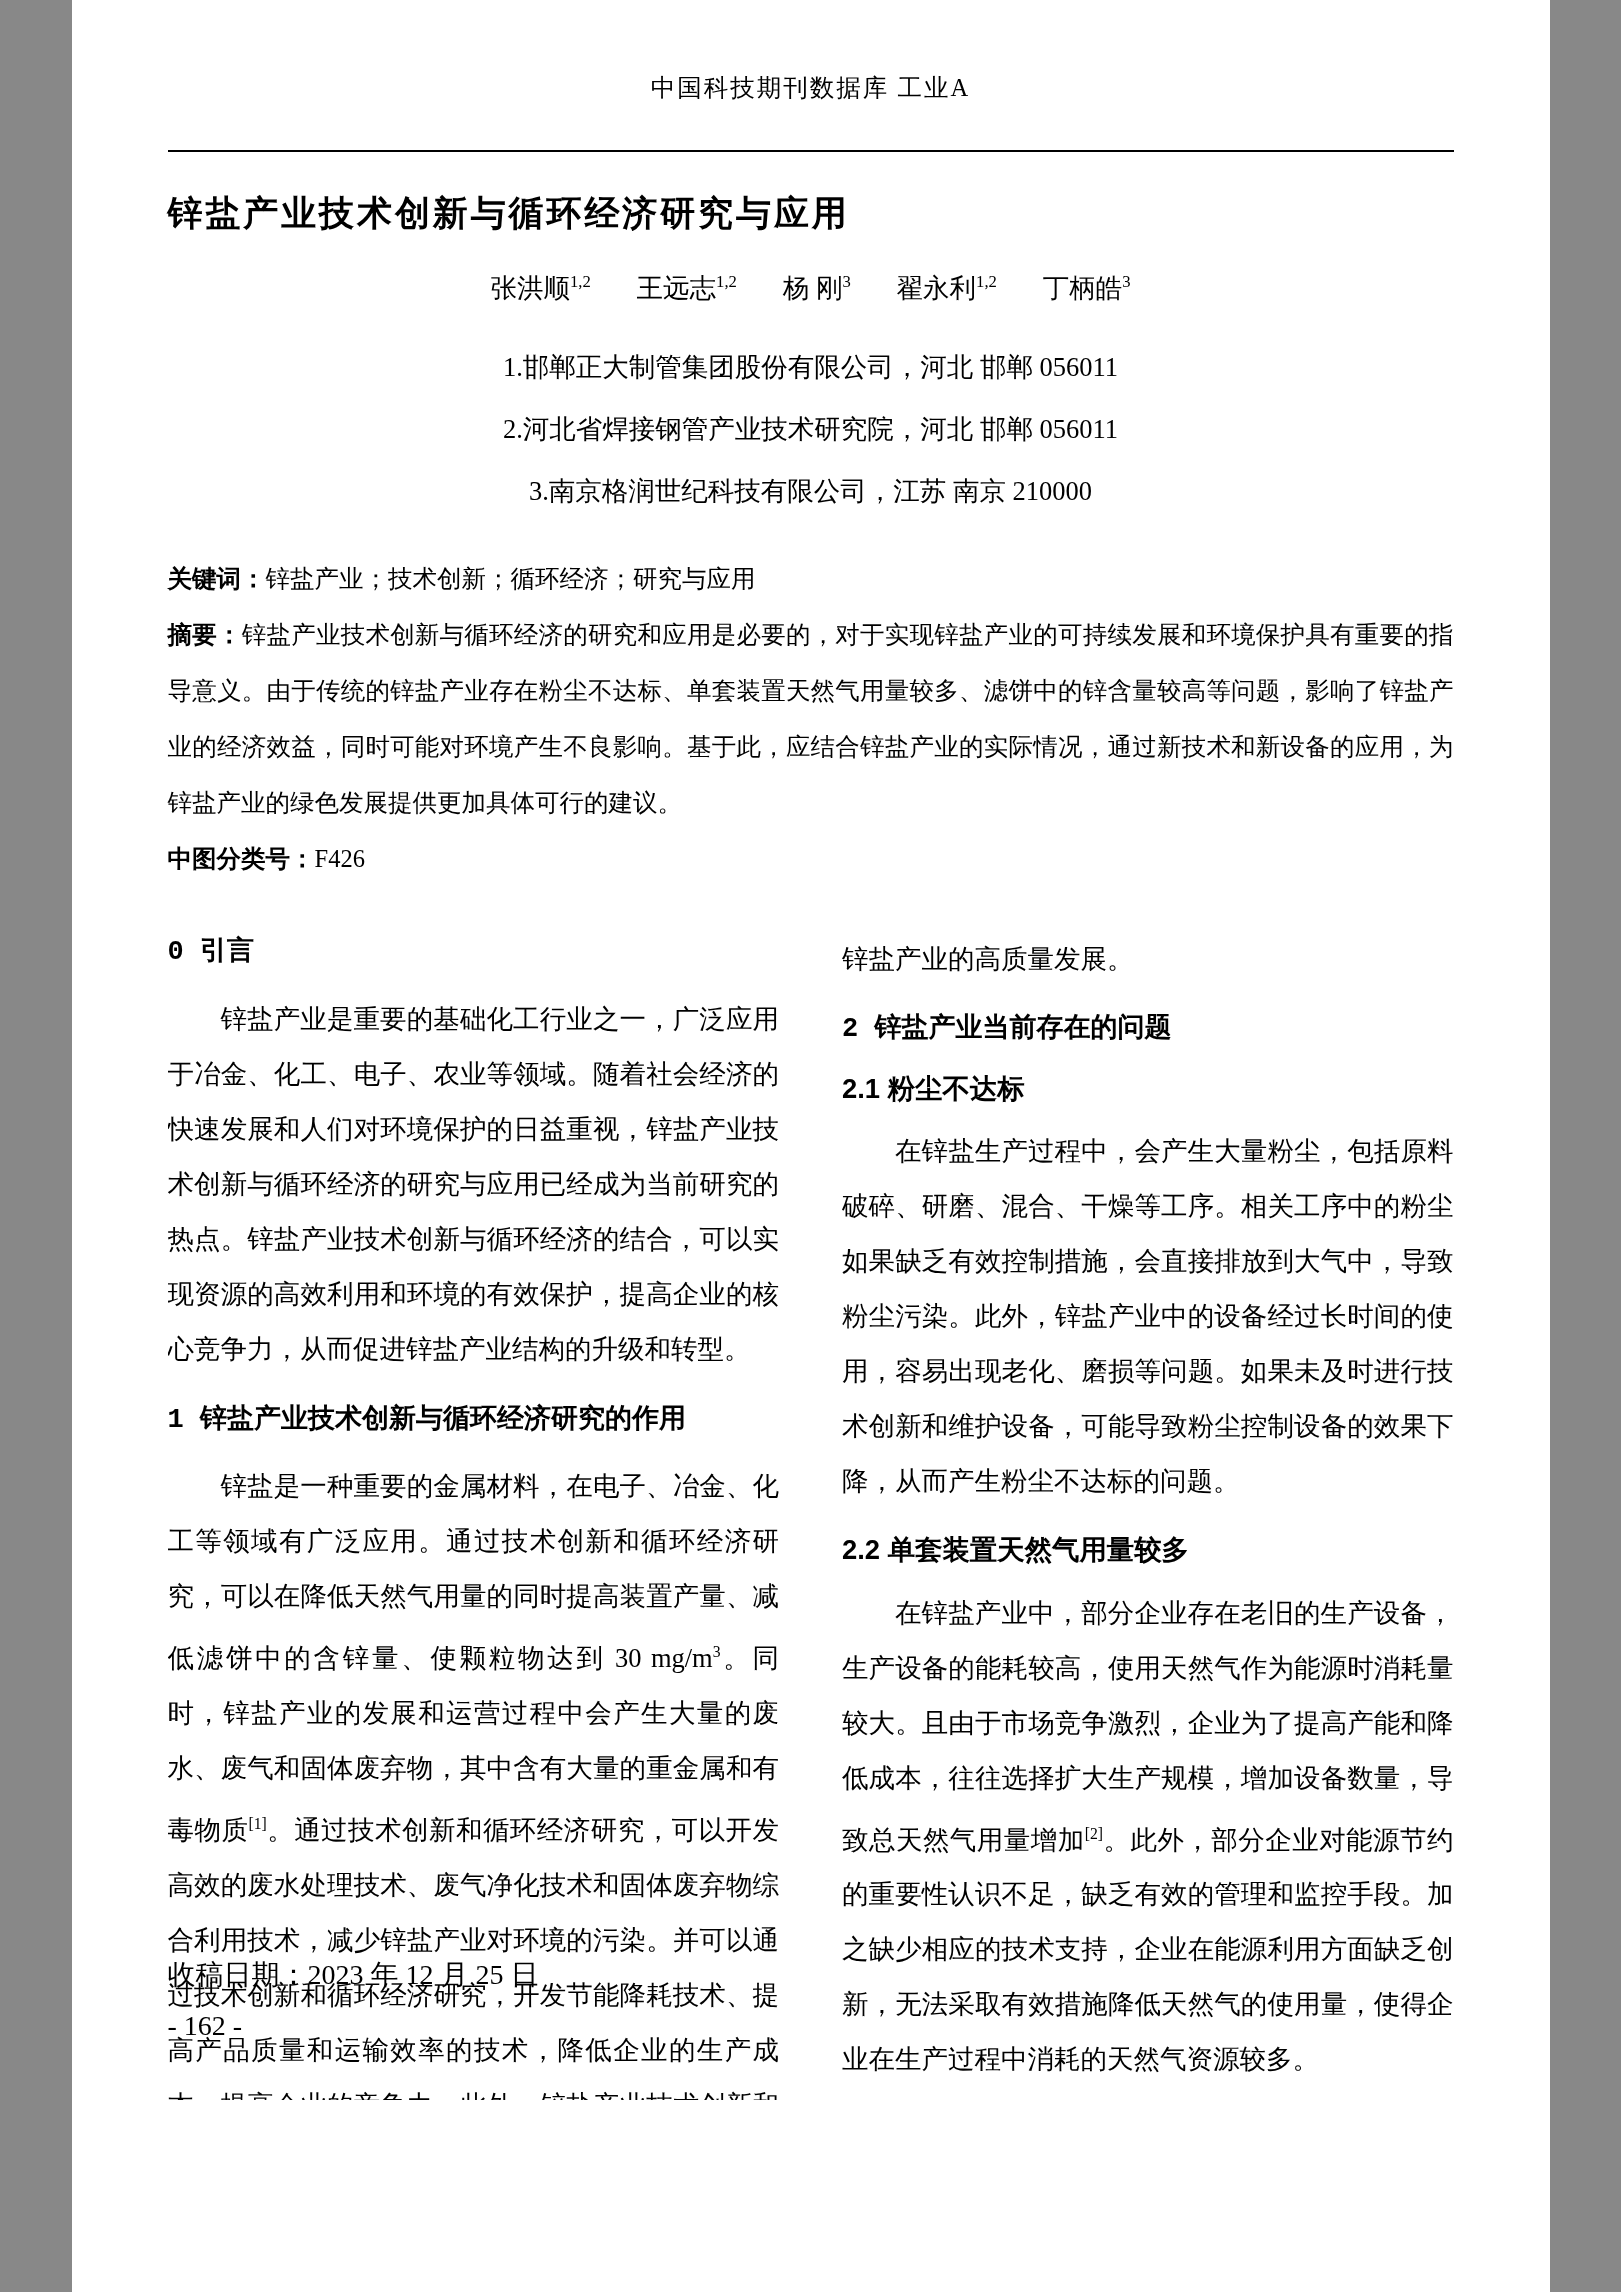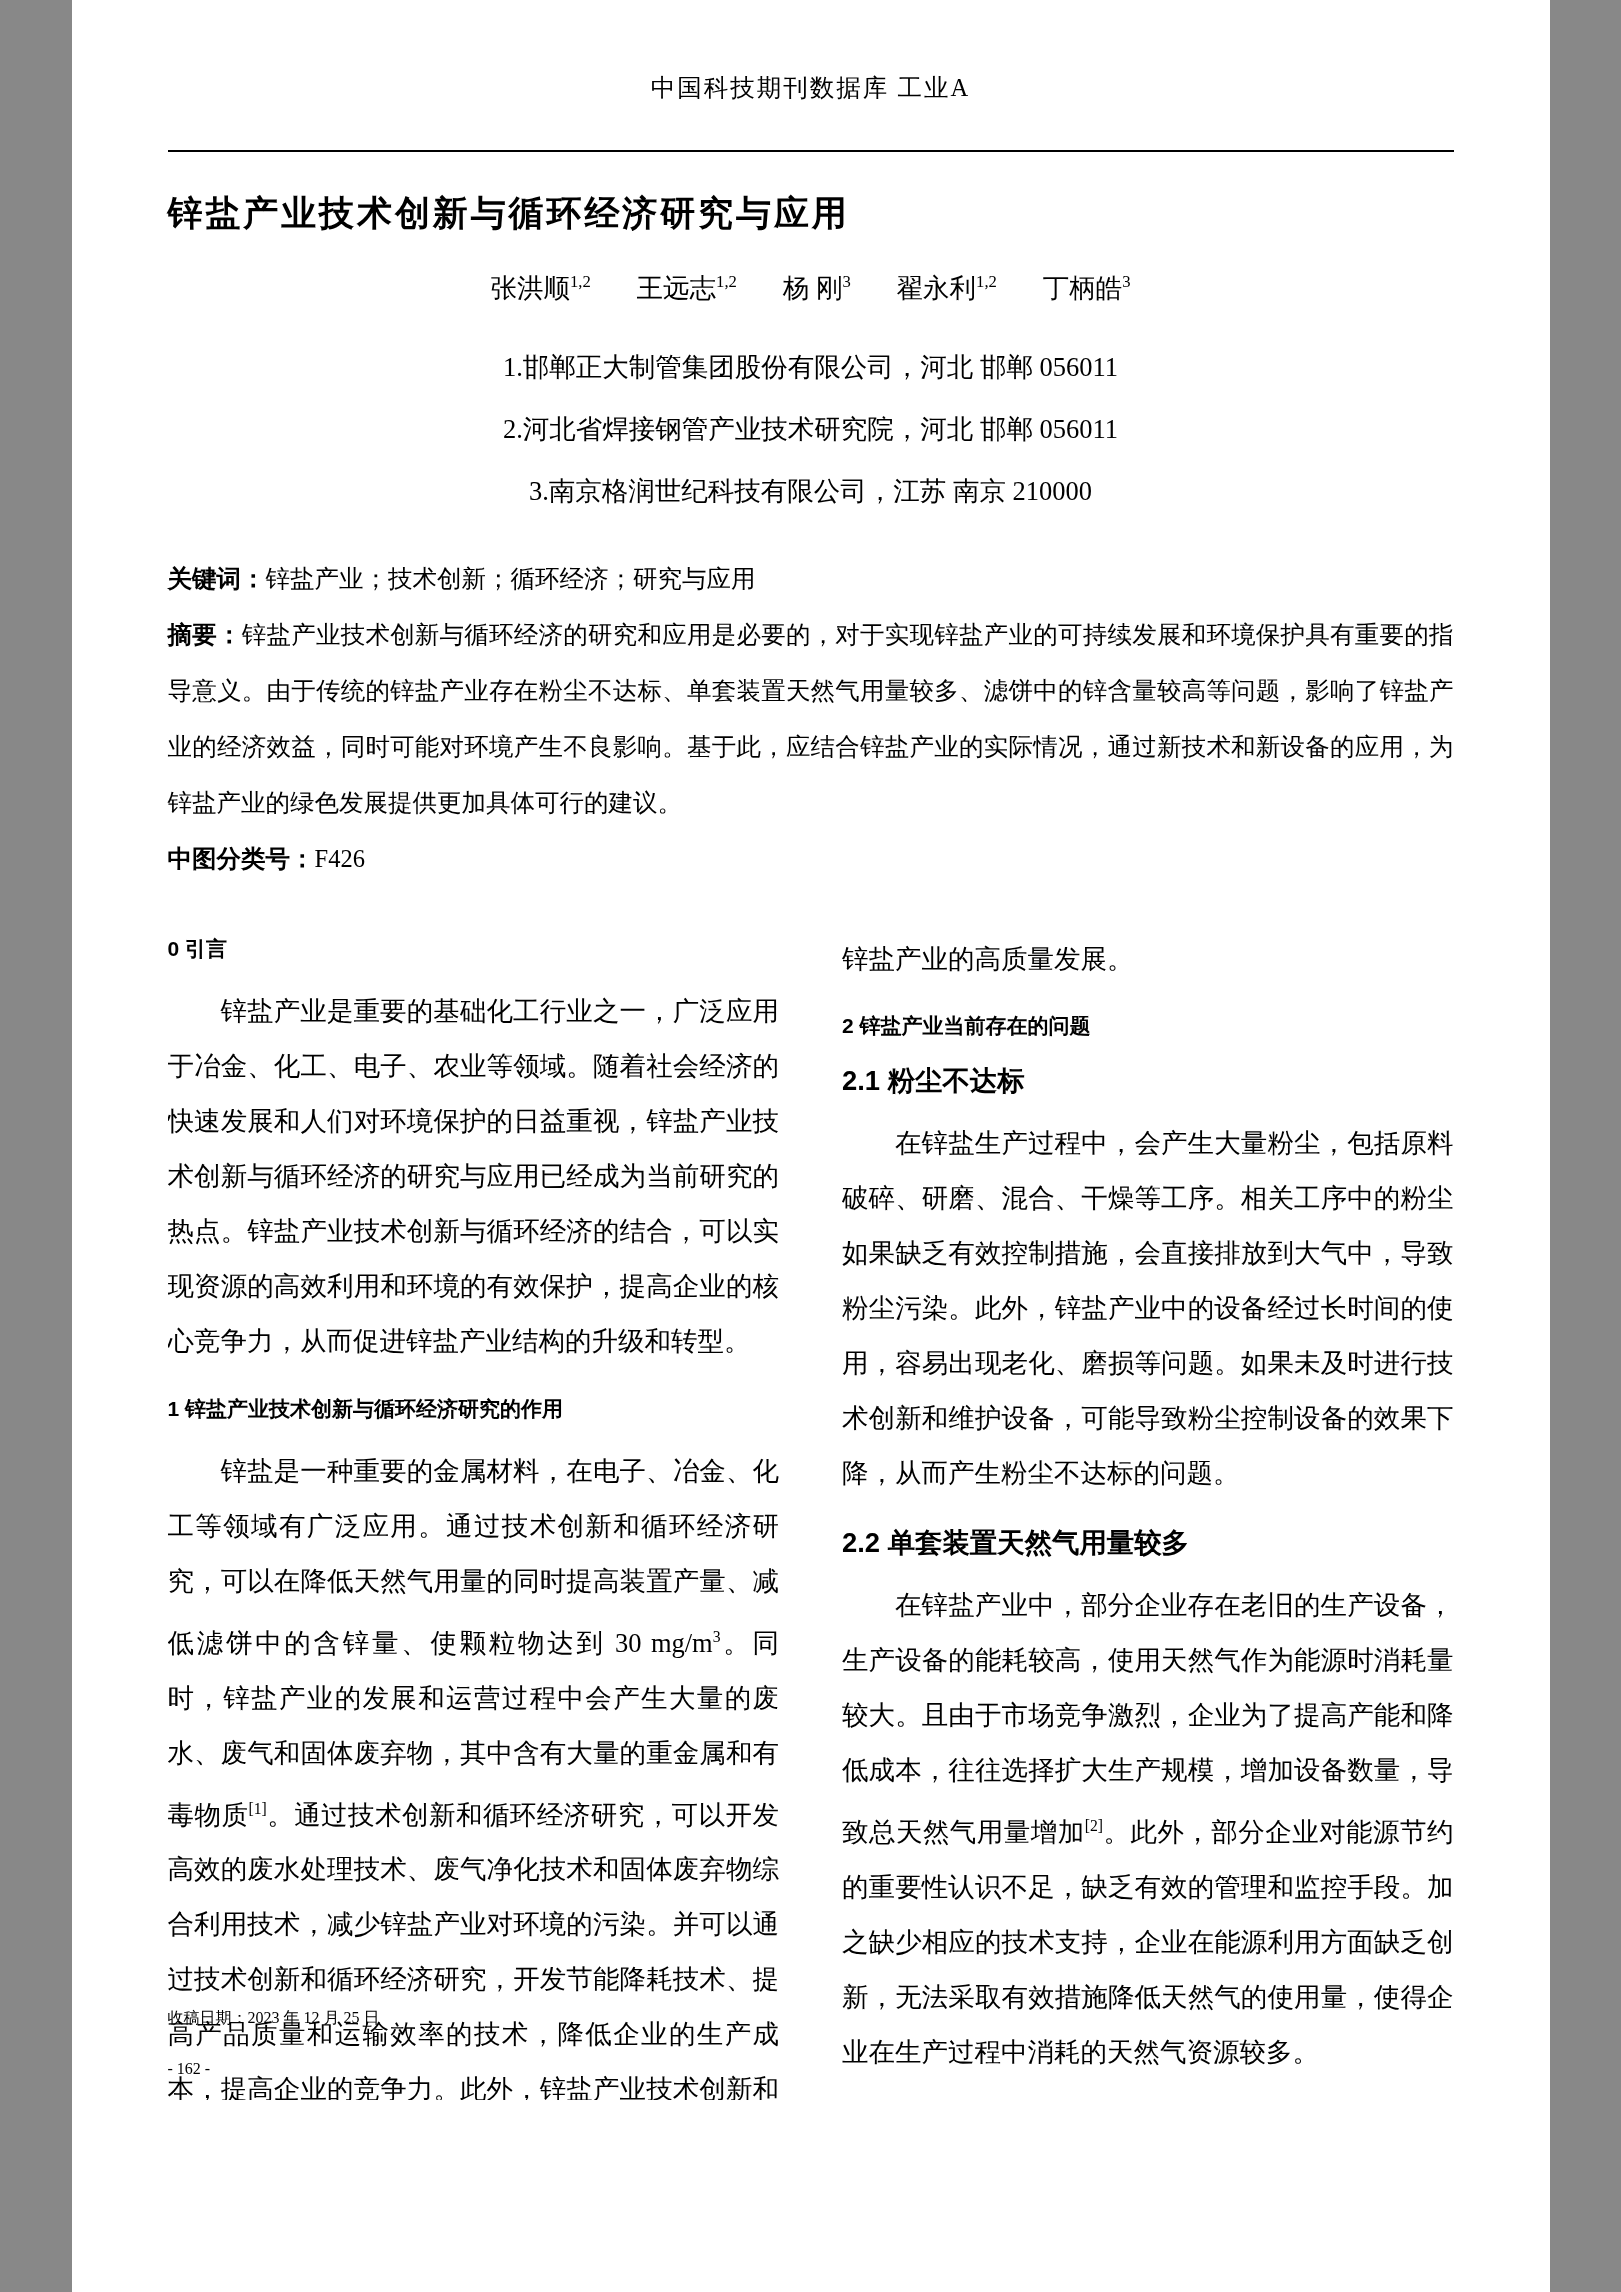--- a/index.html
+++ b/index.html
@@ -61,23 +61,23 @@
   .columns {
     margin-top:45px;
     display:flex;
     gap:63px;
     height:1168px;
   }
   .col { flex:1 1 0; overflow:hidden; }
 
   .col h2 {
     margin:25.5px 0 21.6px 0;
-    font-family:Liberation Sans, sans-serif;
+    font-family:Liberation Mono, monospace;
     font-weight:bold;
-    font-size:21px;
+    font-size:27px;
     line-height:1.3;
   }
   .col h2.first { margin-top:3.9px; }
   .col h3 {
     margin:23.5px 0 17.6px 0;
     font-family:"Liberation Sans", sans-serif;
     font-weight:bold;
     font-size:27.4px;
     line-height:1.3;
   }
@@ -86,22 +86,22 @@
     font-size:26.5px;
     line-height:55px;
     text-align:justify;
   }
   .col p.indent { text-indent:2em; }
   .col p.noindent { text-indent:0; }
   .col sup { font-size:15.7px; }
 
   .footnote {
     position:absolute;
-    left:96px; right:96px; top:1992px;
-    font-size:16px;
+    left:96px; right:96px; top:1949px;
+    font-size:28px;
     line-height:51px;
     text-align:left;
   }
 </style>
 </head>
 <body>
 
 <div class="page">
   <div class="content">
 

